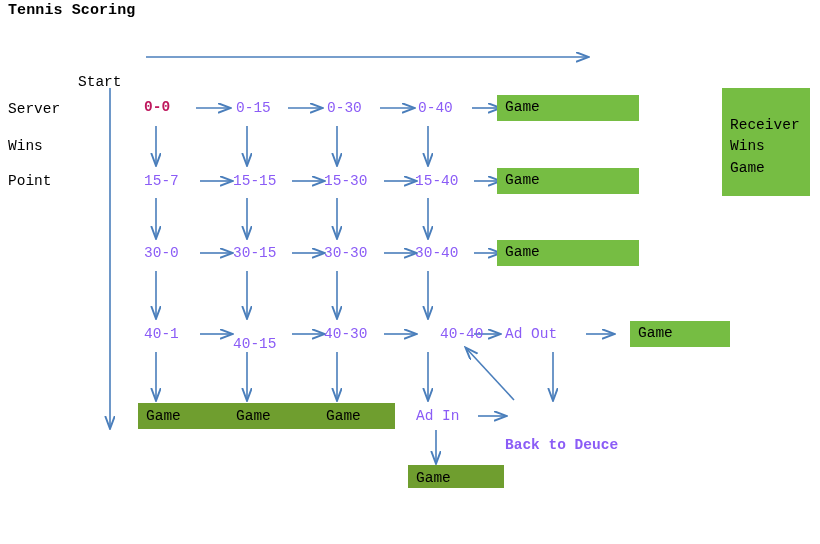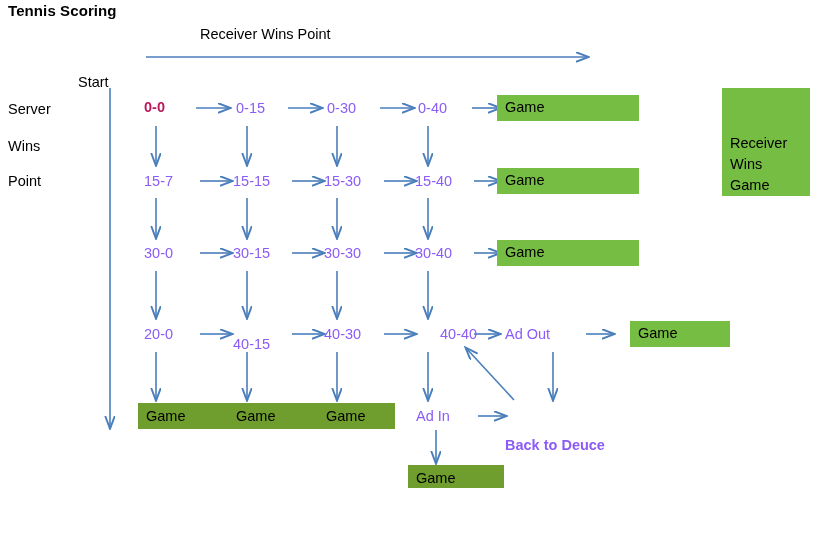--- a/index.html
+++ b/index.html
@@ -4,21 +4,21 @@
 <style>
   html, body {
     margin: 0;
     padding: 0;
     background: #ffffff;
   }
   #root {
     position: relative;
     width: 820px;
     height: 488px;
-    font-family: Liberation Sans, sans-serif;
+    font-family: Liberation Mono, monospace;
     background: #ffffff;
     overflow: hidden;
   }
   .title {
     position: absolute;
     left: 8px;
     top: 2px;
     font-size: 15px;
     font-weight: bold;
     color: #000000;
@@ -157,42 +157,41 @@
       <line x1="553" y1="352" x2="553" y2="400"></line>
 
       <line x1="478" y1="416" x2="506" y2="416"></line>
 
       <line x1="514" y1="400" x2="466" y2="348"></line>
 
       <line x1="436" y1="430" x2="436" y2="463"></line>
     </g>
   </svg>
 
-  <div class="lbl" style="left:200px; top:26px;">Receiver Wins Point</div>
   <div class="lbl" style="left:78px; top:74px;">Start</div>
   <div class="lbl" style="left:8px; top:101px;">Server</div>
   <div class="lbl" style="left:8px; top:138px;">Wins</div>
   <div class="lbl" style="left:8px; top:173px;">Point</div>
 
   <div class="score score-start" style="left:144px; top:99px;">0-0</div>
   <div class="score" style="left:236px; top:100px;">0-15</div>
   <div class="score" style="left:327px; top:100px;">0-30</div>
   <div class="score" style="left:418px; top:100px;">0-40</div>
 
   <div class="score" style="left:144px; top:173px;">15-7</div>
   <div class="score" style="left:233px; top:173px;">15-15</div>
   <div class="score" style="left:324px; top:173px;">15-30</div>
   <div class="score" style="left:415px; top:173px;">15-40</div>
 
   <div class="score" style="left:144px; top:245px;">30-0</div>
   <div class="score" style="left:233px; top:245px;">30-15</div>
   <div class="score" style="left:324px; top:245px;">30-30</div>
   <div class="score" style="left:415px; top:245px;text-align:center;">30-40</div>
 
-  <div class="score" style="left:144px; top:326px;">20-0</div>
+  <div class="score" style="left:144px; top:326px;">40-1</div>
   <div class="score" style="left:233px; top:336px;">40-15</div>
   <div class="score" style="left:324px; top:326px;">40-30</div>
   <div class="score" style="left:440px; top:326px;">40-40</div>
 
   <div class="score" style="left:505px; top:326px;">Ad Out</div>
   <div class="score" style="left:416px; top:408px;">Ad In</div>
   <div class="score lbl-bold" style="left:505px; top:409px;">Back to Deuce</div>
 
   <div class="greenbox" style="left:497px; top:95px; width:142px; height:26px;">
     <span>Game</span>
@@ -200,21 +199,21 @@
   <div class="greenbox" style="left:497px; top:168px; width:142px; height:26px;">
     <span>Game</span>
   </div>
   <div class="greenbox" style="left:497px; top:240px; width:142px; height:26px;">
     <span>Game</span>
   </div>
   <div class="greenbox" style="left:630px; top:321px; width:100px; height:26px;">
     <span>Game</span>
   </div>
 
-  <div class="greenbox" style="left:722px; top:88px; width:88px; height:108px; align-items:flex-end; padding-top:10px;">
+  <div class="greenbox" style="left:722px; top:88px; width:88px; height:108px; align-items:center; padding-top:10px;">
     <span>Receiver
 Wins
 Game</span>
   </div>
 
   <div class="darkrow" style="left:138px; top:403px; width:257px; height:26px;">
     <span class="cell" style="left:8px;">Game</span>
     <span class="cell" style="left:98px;">Game</span>
     <span class="cell" style="left:188px;">Game</span>
   </div>

